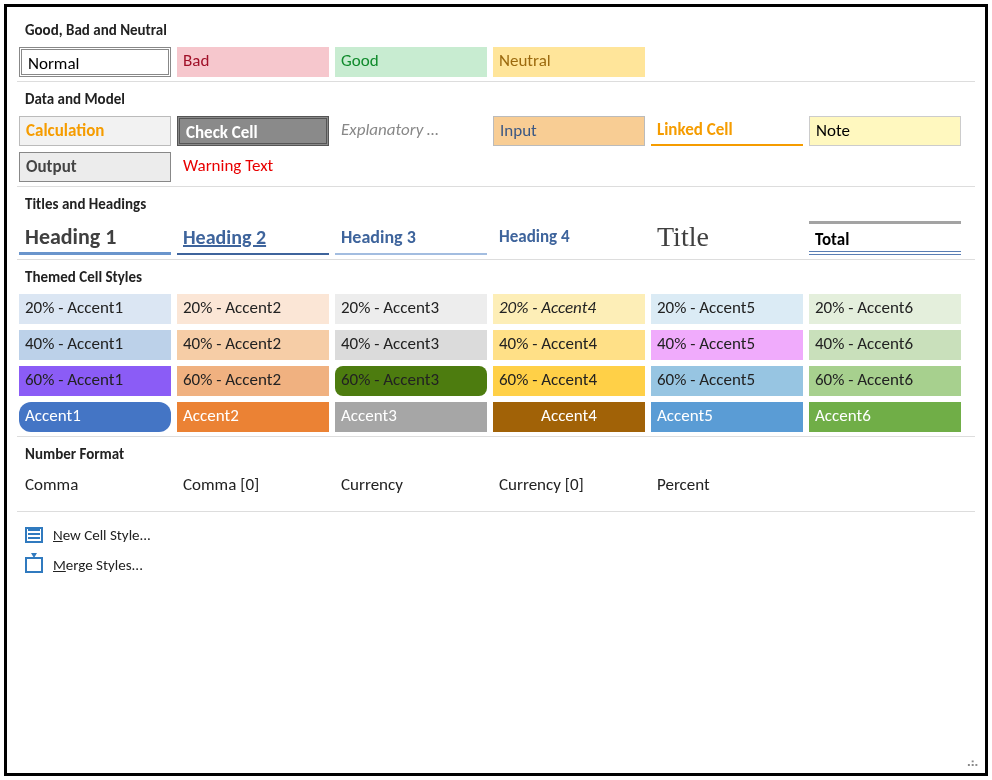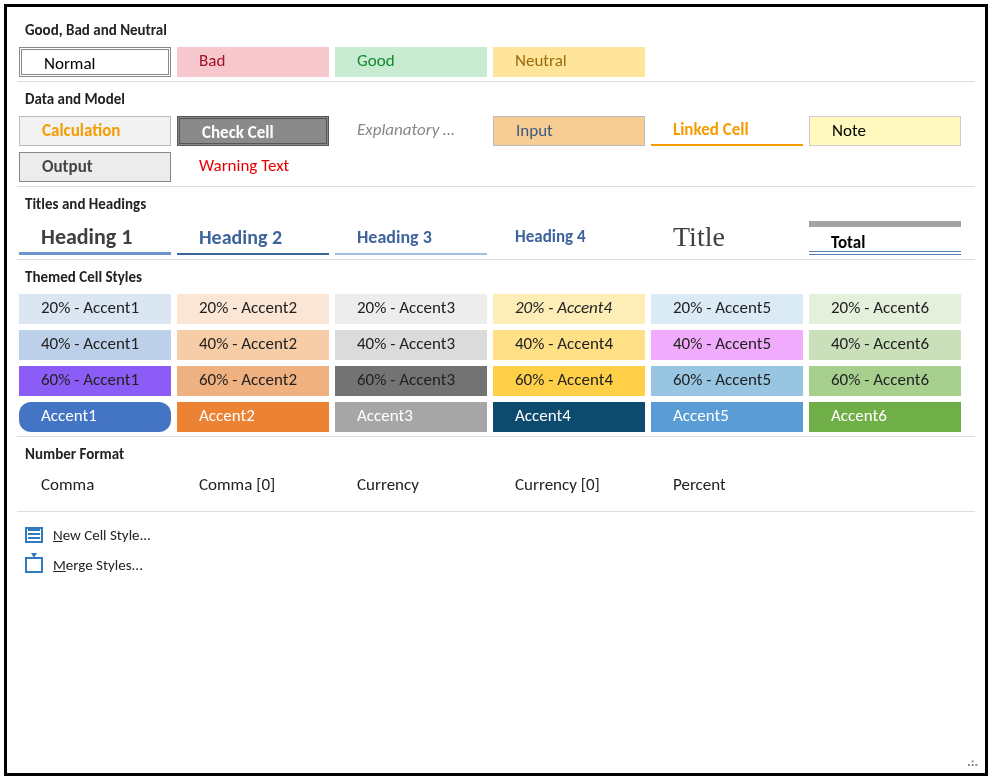--- a/index.html
+++ b/index.html
@@ -32,21 +32,21 @@
   .grid {
     display: grid;
     grid-template-columns: repeat(6, 152px);
     column-gap: 6px;
     row-gap: 6px;
     padding: 0 2px;
   }
   .cell {
     height: 30px;
     line-height: 28px;
-    padding: 0 22px;
+    padding: 0 6px;
     font-size: 17px;
     overflow: hidden;
     white-space: nowrap;
     text-overflow: ellipsis;
     cursor: pointer;
   }
 
   
   .s-normal { border: 3px double #888; background: #fff; color: #000; }
   .s-bad    { background: #f6c7cd; color: #a01028; }
@@ -59,35 +59,35 @@
   .s-expl   { color: #888; font-style: italic; }
   .s-input  { background: #f8cd94; border: 1px solid #bbb; color: #3b5884; font-weight:500;}
   .s-linked { color: #f59c00; border-bottom: 2px solid #f59c00; font-weight:600;}
   .s-note   { background: #fff8bf; border: 1px solid #ccc; color: #000;}
   .s-output { background: #ececec; border: 1px solid #888; color: #444; font-weight:600;}
   .s-warn   { color: #e80000; }
 
   
   .titles .cell { height:34px; line-height:32px; }
   .s-h1 { font-size: 22px; font-weight: 700; color: #404040; border-bottom: 3px solid #6a95cc; }
-  .s-h2 { font-size: 20px; font-weight: 700; color: #3e649c; border-bottom: 2px solid #3e649c; }
+  .s-h2 { font-size: 20px; font-weight: 700; color: #3e649c; border-bottom: 2px solid #3e649c; text-decoration: underline; }
   .s-h3 { font-size: 18px; font-weight: 700; color: #3e649c; border-bottom: 2px solid #a3bde0; }
   .s-h4 { font-size: 17px; font-weight: 700; color: #3e649c; }
   .s-title { font-family: "Segoe UI Light", "Calibri Light"; font-size: 28px; font-weight: 300; color: #404040; line-height:32px;}
-  .s-total { font-size: 17px; font-weight: 700; color: #000; border-top: 6px solid #a3a3a3; border-bottom: 4px double #5a7eb4; }
+  .s-total { font-size: 17px; font-weight: 700; color: #000; border-top: 3px solid #a3a3a3; border-bottom: 4px double #5a7eb4; }
 
   
   .a1-20 { background:#dbe6f3; } .a2-20 { background:#fbe6d6; } .a3-20 { background:#ededed; }
   .a4-20 { background:#fdeeb7;font-style:italic; } .a5-20 { background:#dbebf5; } .a6-20 { background:#e4efdc; }
   .a1-40 { background:#bcd1e9; } .a2-40 { background:#f6cda6; } .a3-40 { background:#dbdbdb; }
   .a4-40 { background:#ffe087; } .a5-40 { background:#f0abfc; } .a6-40 { background:#c9e0bb; }
-  .a1-60 { background:#8b5cf6; } .a2-60 { background:#f0b180; } .a3-60 { background:#737373; }
+  .a1-60 { background:#8b5cf6; } .a2-60 { background:#f0b180; } .a3-60 { background:#4d7c0f;border-radius:8px; }
   .a4-60 { background:#ffd047; } .a5-60 { background:#97c5e2; } .a6-60 { background:#a7d08e; }
   .a1 { background:#4475c5; color:#fff;border-radius:12px;} .a2 { background:#eb8234; color:#fff;}
-  .a3 { background:#a6a6a6; color:#fff;} .a4 { background:#0c4a6e; color:#fff;}
+  .a3 { background:#a6a6a6; color:#fff;} .a4 { background:#a16207; color:#fff;text-align:center;}
   .a5 { background:#5a9cd5; color:#fff;} .a6 { background:#70ae47; color:#fff;}
   .themed .cell { color:#222; }
   .themed .a1,.themed .a2,.themed .a3,.themed .a4,.themed .a5,.themed .a6 { color:#fff; }
 
   .numfmt .cell { color:#222; }
 
   .footer {
     border-top: 1px solid #ddd;
     margin-top: 10px;
     padding-top: 8px;

